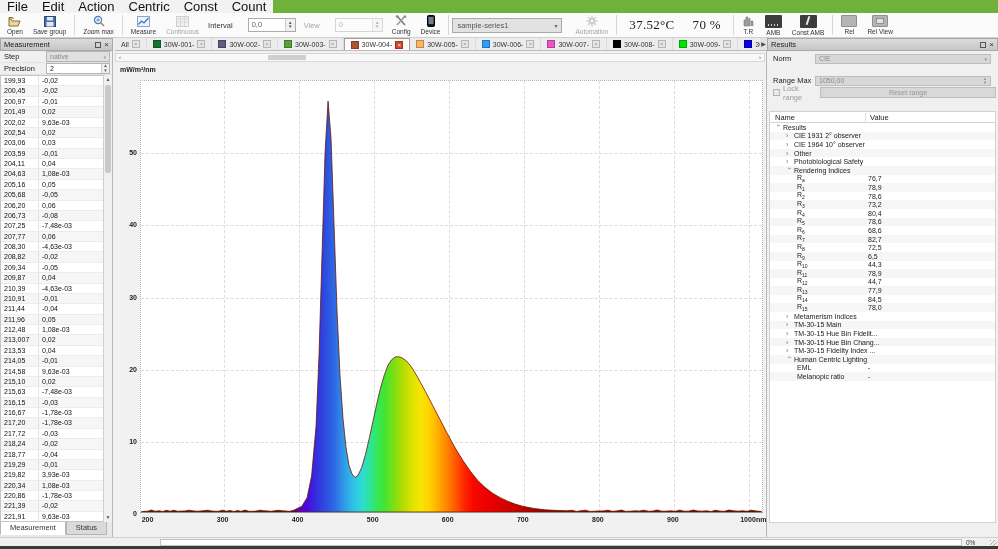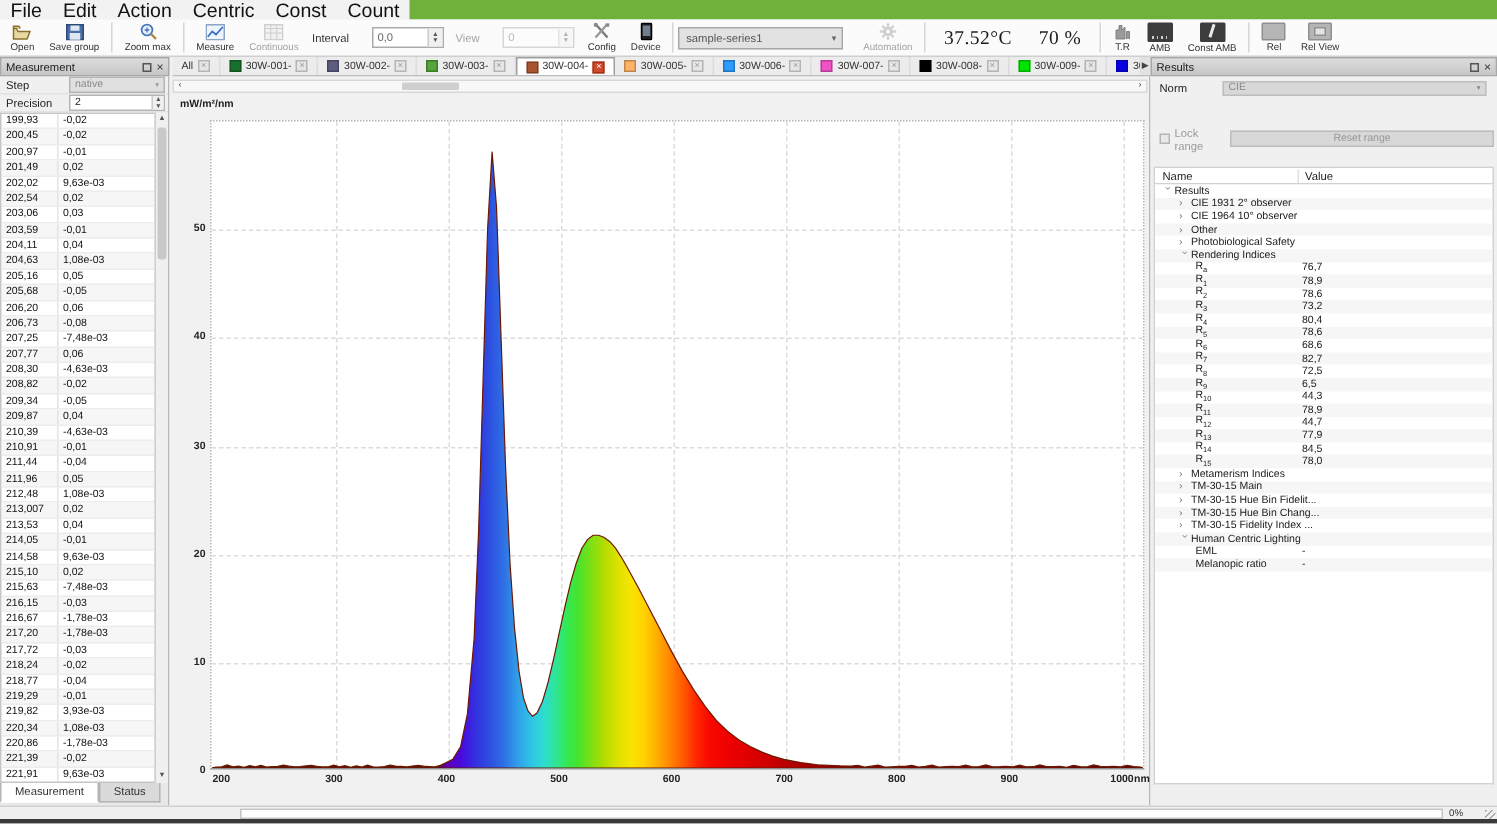--- a/index.html
+++ b/index.html
@@ -629,20 +629,27 @@
   </div>
 
   <div class="right-panel">
     <div class="rrow" style="top:2px">
       <span class="rname">Norm</span>
       <span class="rfield">
         <span>CIE</span>
         <span style="font-size:5px">▾</span>
       </span>
     </div>
+    <div class="rrow" style="top:24px">
+      <span class="rname">Range Max</span>
+      <span class="rfield">
+        <span>1050,00</span>
+        <span style="font-size:4px;line-height:4px;text-align:center">▲<br>▼</span>
+      </span>
+    </div>
     <div class="rrow" style="top:36px">
       <span class="rcheck"></span>
       <span style="width:37px;color:#9a9a9a">Lock range</span>
       <span class="rbutton">
           <span>Reset range</span>
         </span>
     </div>
     <div class="nvheader">
       <span class="nh">Name</span>
       <span style="padding-left:4px">Value</span>

